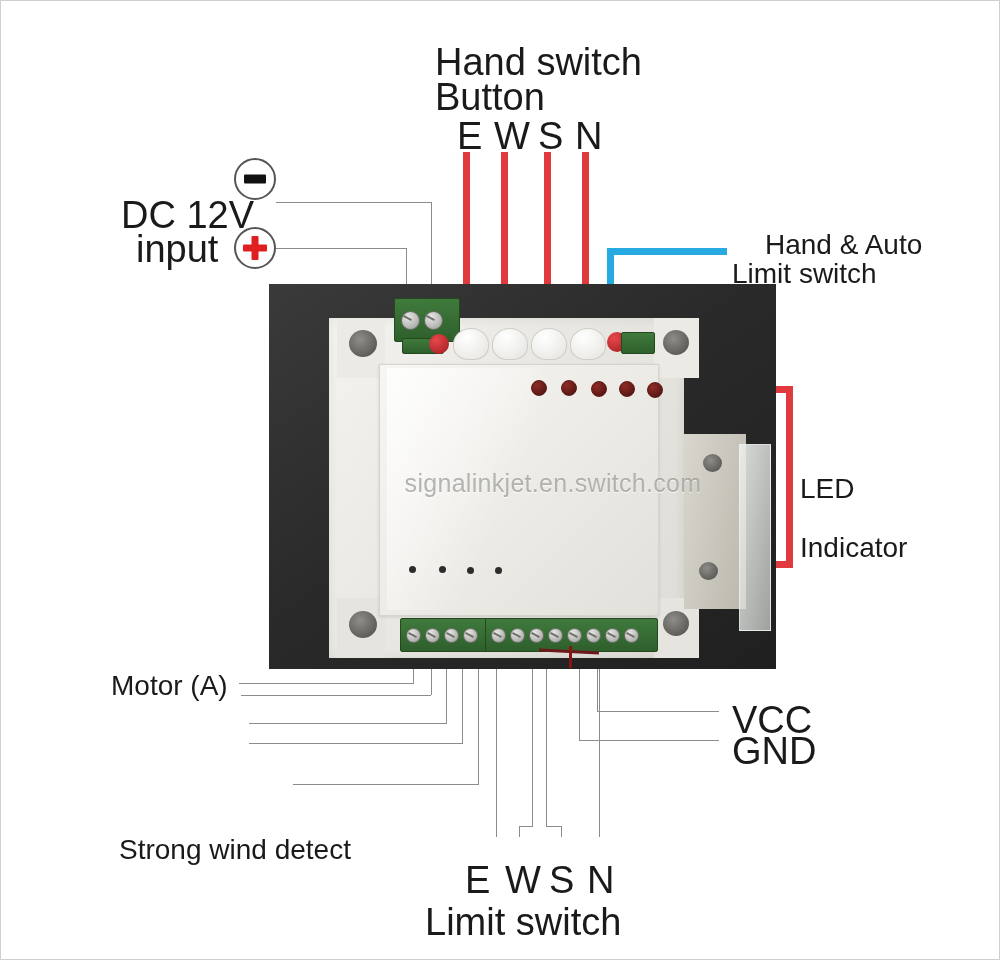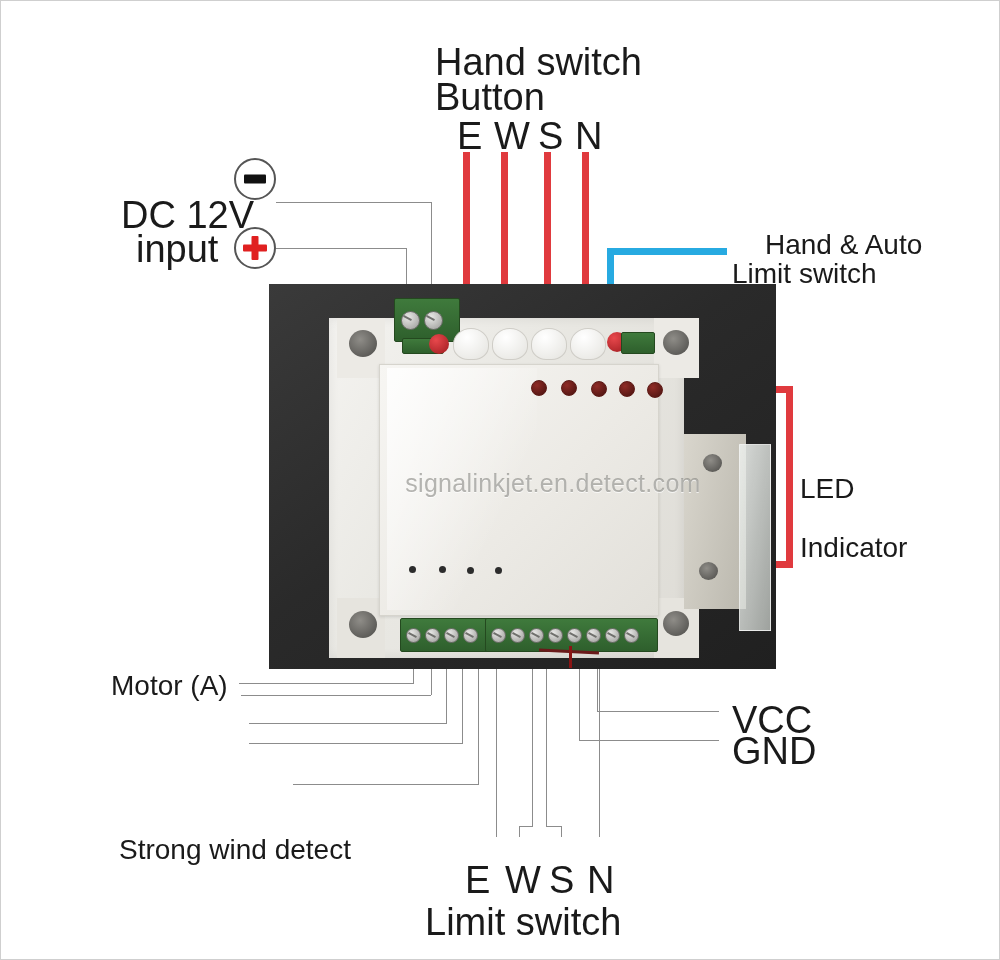--- a/index.html
+++ b/index.html
@@ -148,21 +148,21 @@
     <div class="screwhole" style="left:394px;top:46px;width:26px;height:25px;"></div>
     <div class="screwhole" style="left:394px;top:327px;width:26px;height:25px;"></div>
 
     <div class="sideTab"></div>
     <div class="screwhole" style="left:434px;top:170px;width:19px;height:18px;"></div>
     <div class="screwhole" style="left:430px;top:278px;width:19px;height:18px;"></div>
     <div class="clearpart"></div>
 
     <div class="lidbox"></div>
     <div class="sheen"></div>
-    <div class="wmark">signalinkjet.en.detect.com</div>
+    <div class="wmark">signalinkjet.en.switch.com</div>
 
     <div class="term" style="left:125px;top:14px;width:56px;height:42px;padding:0 4px;">
       <span class="scr" style="width:17px;height:17px;"></span>
       <span class="scr" style="width:17px;height:17px;"></span>
     </div>
     <div class="term" style="left:133px;top:54px;width:40px;height:14px;"></div>
 
     <div class="redcap" style="left:160px;top:50px;"></div>
     <div class="btnW" style="left:184px;top:44px;"></div>
     <div class="btnW" style="left:223px;top:44px;"></div>

